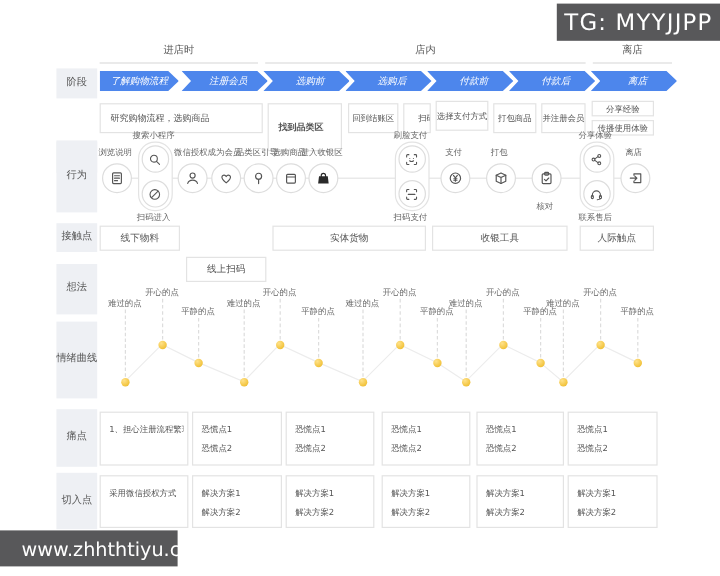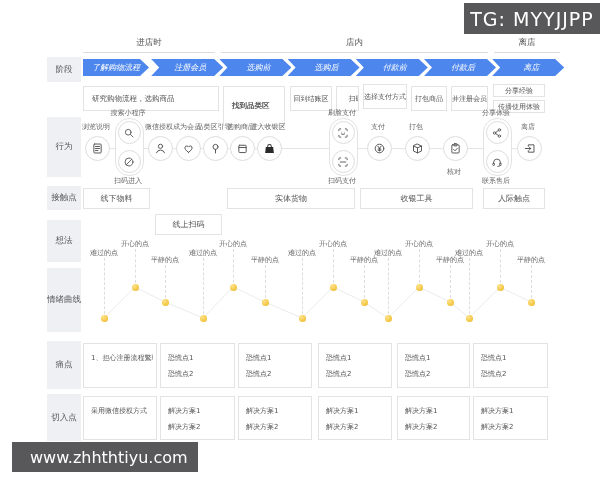--- a/index.html
+++ b/index.html
@@ -1,21 +1,21 @@
 <!DOCTYPE html>
 <html><head>
 <meta charset="utf-8">
 <style>
   html,body{margin:0;padding:0;background:#fff;}
   .canvas{position:relative;width:600px;height:480px;background:#fff;overflow:hidden;
           font-family:"DejaVu Sans","Liberation Sans",sans-serif;}
   .tg-badge{position:absolute;left:464px;top:3px;width:136px;height:31px;background:#58585a;
             color:#fff;font-size:19px;display:flex;align-items:center;justify-content:center;
             letter-spacing:1px;z-index:6;}
-  .site-badge{position:absolute;left:12px;top:442px;width:186px;height:30px;background:#58585a;
+  .site-badge{position:absolute;left:0;top:442px;width:148px;height:30px;background:#58585a;
               color:#fff;font-size:16px;display:flex;align-items:center;padding-left:18px;
               box-sizing:border-box;z-index:6;}
   .phase-label{position:absolute;text-align:center;font-size:8.5px;color:#555;height:11px;line-height:11px;}
   .phase-line{position:absolute;height:1px;background:#dcdcdc;}
   .row-label{position:absolute;left:47px;width:34px;background:#eef0f4;color:#555;font-size:8.5px;
              display:flex;align-items:center;justify-content:center;text-align:center;line-height:1.35;}
   .stage-arrow{position:absolute;top:59px;height:17px;color:#fff;font-size:8px;display:flex;
                align-items:center;justify-content:center;white-space:nowrap;
                clip-path:polygon(0 0,calc(100% - 9px) 0,100% 50%,calc(100% - 9px) 100%,0 100%);font-style:italic;}
   .stage-arrow.notched{clip-path:polygon(0 0,calc(100% - 9px) 0,100% 50%,calc(100% - 9px) 100%,0 100%,8px 50%);}

